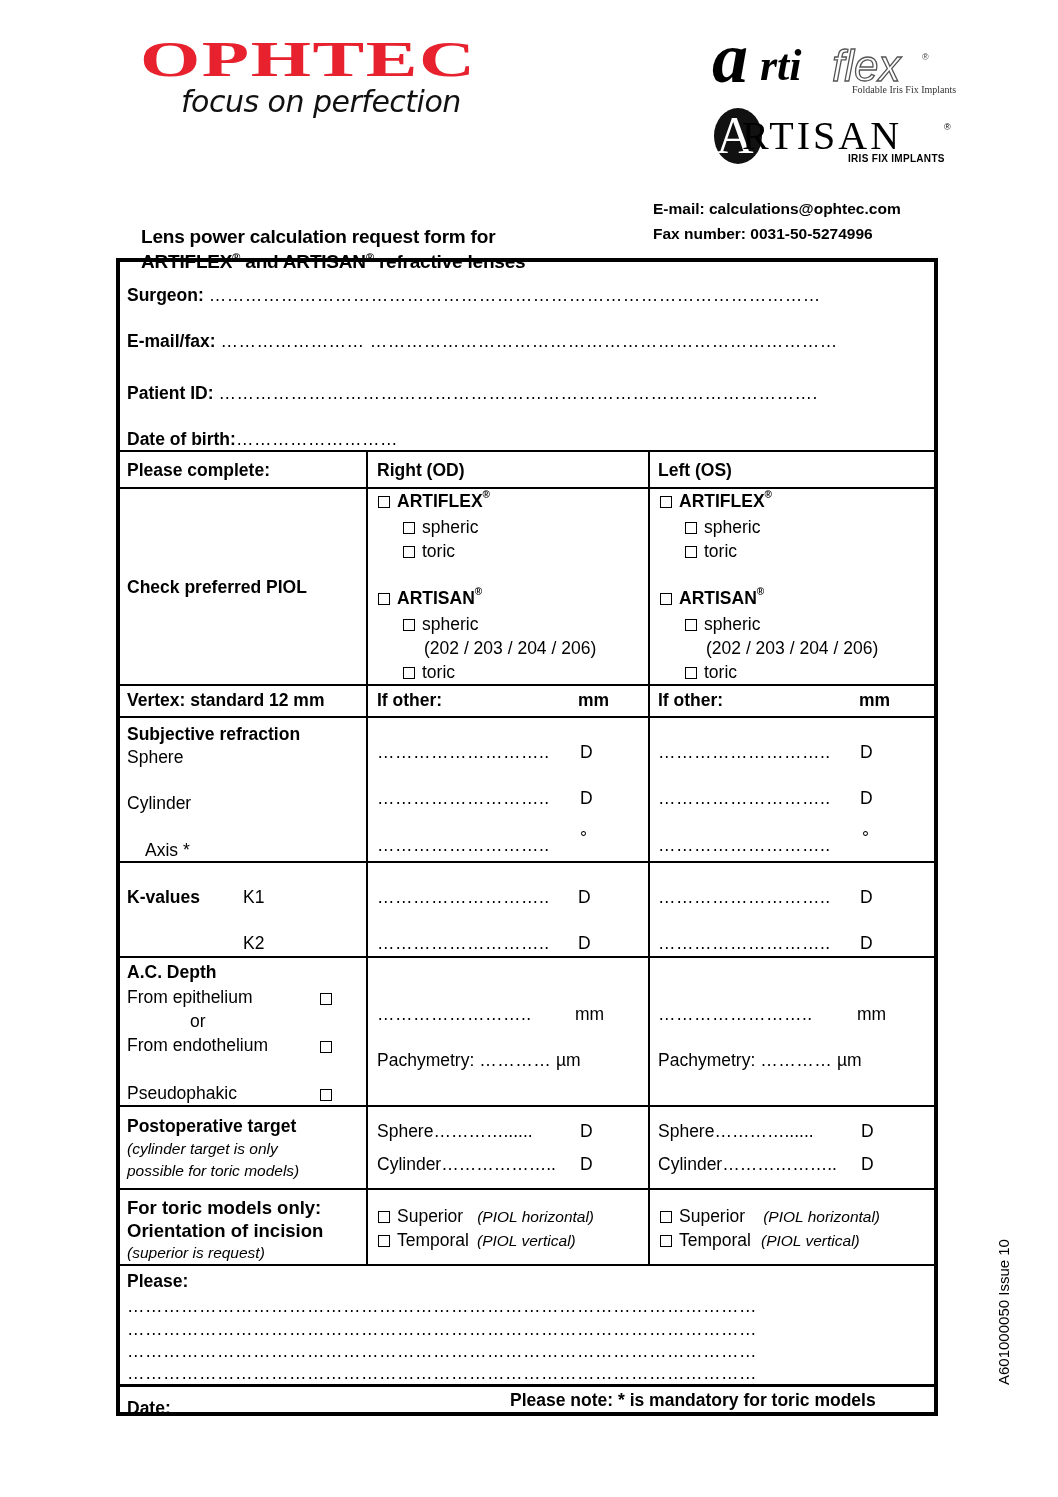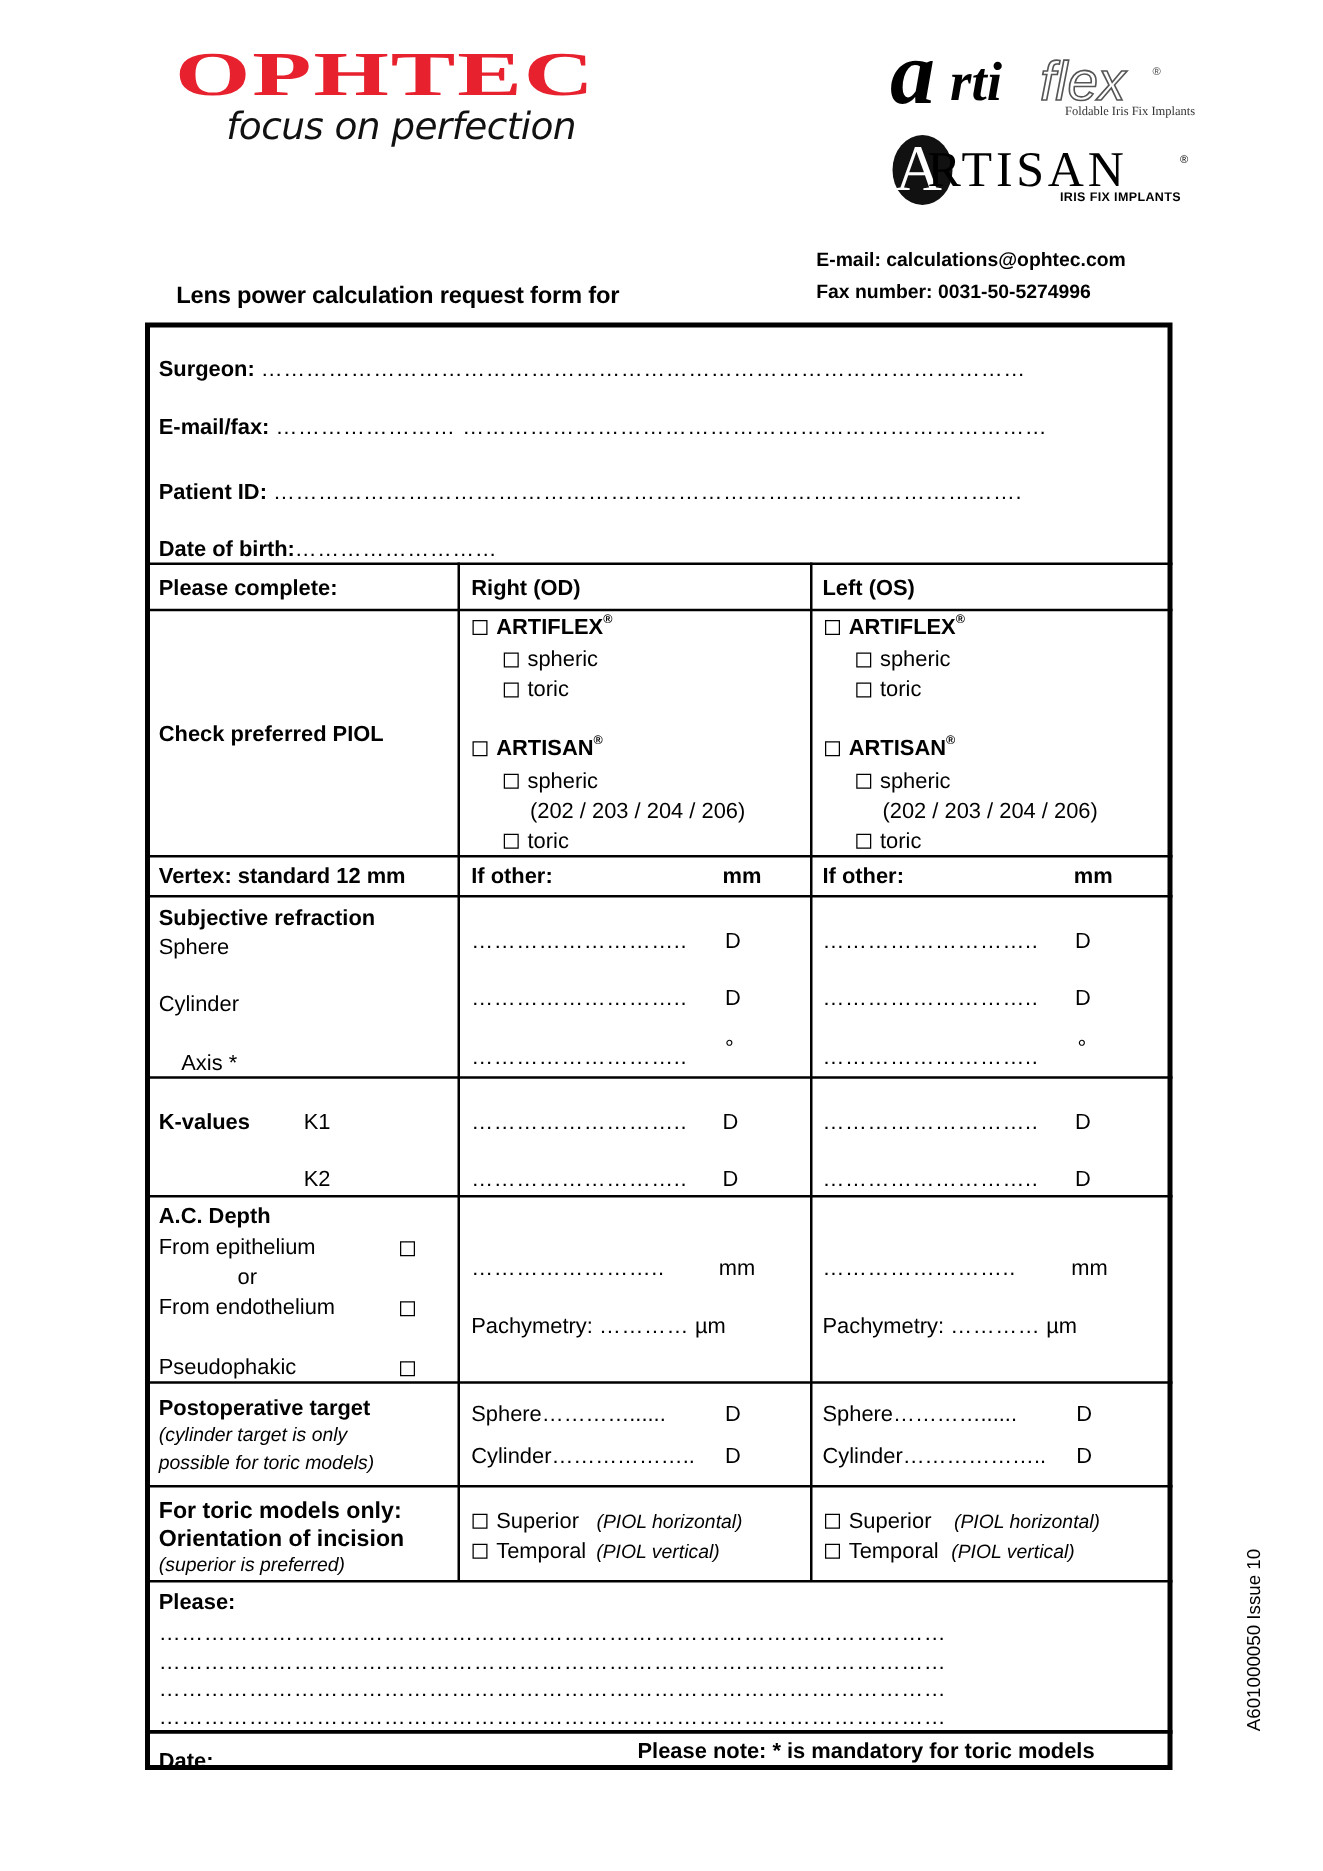--- a/index.html
+++ b/index.html
@@ -49,20 +49,21 @@
 <div class="abs artiflex-sub">Foldable Iris Fix Implants</div>
 
 <div class="abs artisan-ring"></div>
 <div class="abs artisan-a">A</div>
 <div class="abs artisan-word">RTISAN</div>
 <div class="abs artisan-reg">®</div>
 <div class="abs artisan-sub">IRIS FIX IMPLANTS</div>
 
 <div class="abs title">
   <div>Lens power calculation request form for</div>
+  <div><span>ARTIFLEX</span><sup>®</sup><span> and ARTISAN</span><sup>®</sup><span> refractive lenses</span></div>
 </div>
 <div class="abs contact">
   <div>E-mail: calculations@ophtec.com</div>
   <div>Fax number: 0031-50-5274996</div>
 </div>
 
 <div class="abs frame"></div>
 <div class="hline" style="top:450px"></div>
 <div class="hline" style="top:487px"></div>
 <div class="hline" style="top:684px"></div>
@@ -163,21 +164,21 @@
 <div class="lbl" style="left:580px; top:1123px">D</div>
 <div class="lbl" style="left:377px; top:1156px">Cylinder………………..</div>
 <div class="lbl" style="left:580px; top:1156px">D</div>
 <div class="lbl" style="left:658px; top:1123px">Sphere…………......</div>
 <div class="lbl" style="left:861px; top:1123px">D</div>
 <div class="lbl" style="left:658px; top:1156px">Cylinder………………..</div>
 <div class="lbl" style="left:861px; top:1156px">D</div>
 
 <div class="lbl b" style="left:127px; top:1199px; font-size:18.5px">For toric models only:</div>
 <div class="lbl b" style="left:127px; top:1222px; font-size:18.5px">Orientation of incision</div>
-<div class="lbl i sm" style="left:127px; top:1245px">(superior is preferred)</div>
+<div class="lbl i sm" style="left:127px; top:1245px">(superior is request)</div>
 
 <div class="lbl" style="left:378px; top:1208px"><span class="cb"></span><span>Superior</span><span class="i sm" style="margin-left:14px">(PIOL horizontal)</span></div>
 <div class="lbl" style="left:378px; top:1232px"><span class="cb"></span><span>Temporal</span><span class="i sm" style="margin-left:8px">(PIOL vertical)</span></div>
 <div class="lbl" style="left:660px; top:1208px"><span class="cb"></span><span>Superior</span><span class="i sm" style="margin-left:18px">(PIOL horizontal)</span></div>
 <div class="lbl" style="left:660px; top:1232px"><span class="cb"></span><span>Temporal</span><span class="i sm" style="margin-left:10px">(PIOL vertical)</span></div>
 
 <div class="lbl b" style="left:127px; top:1273px">Please:</div>
 <div class="lbl dots" style="left:127px; top:1298px">……………………………………………………………………………………………</div>
 <div class="lbl dots" style="left:127px; top:1321px">……………………………………………………………………………………………</div>
 <div class="lbl dots" style="left:127px; top:1343px">……………………………………………………………………………………………</div>

